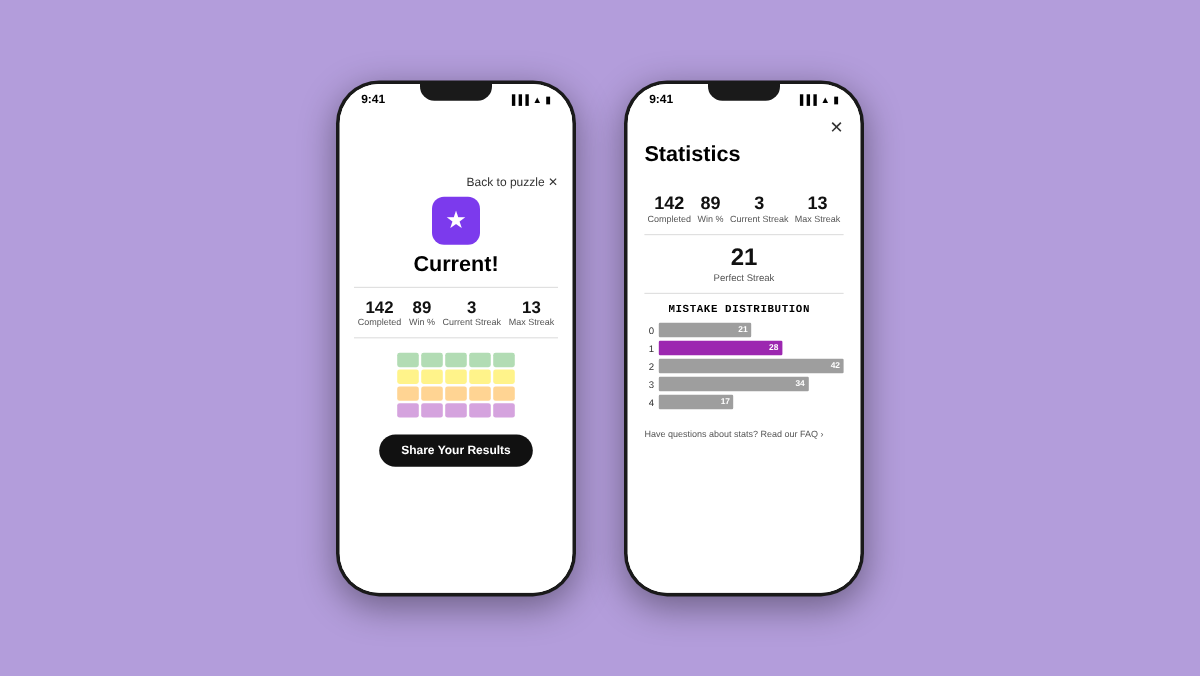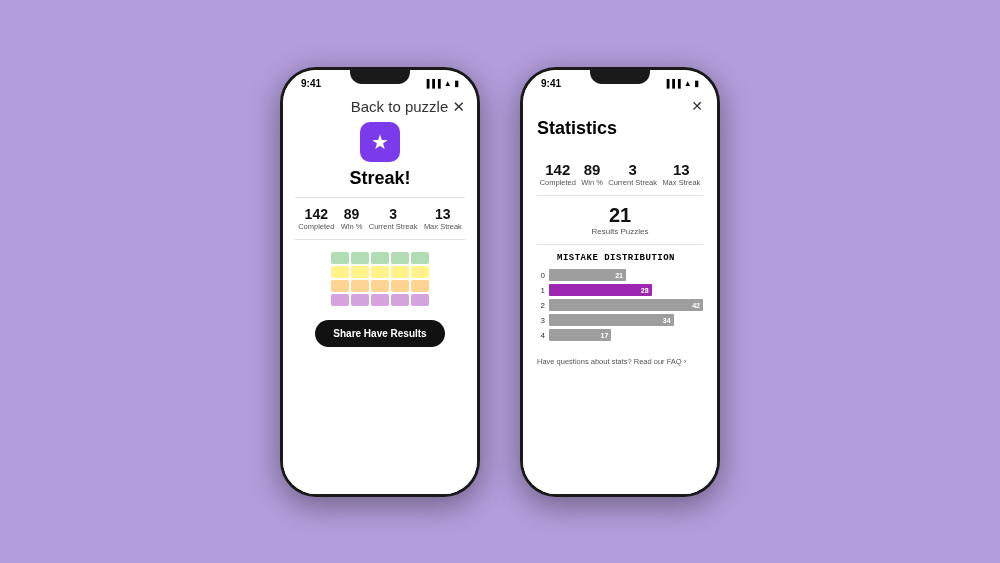--- a/index.html
+++ b/index.html
@@ -86,24 +86,25 @@
       display: flex;
       flex-direction: column;
       align-items: center;
       padding: 4px 12px 12px;
       background: #fff;
     }
 
     .back-link {
       width: 100%;
       text-align: right;
-      font-size: 15px;
+      font-size: 10px;
       font-family: Arial, sans-serif;
       color: #333;
       margin-bottom: 6px;
+      margin-top: 48px;
     }
 
     .star-icon-wrapper {
       width: 40px;
       height: 40px;
       background: #7c3aed;
       border-radius: 10px;
       display: flex;
       align-items: center;
       justify-content: center;
@@ -352,21 +353,21 @@
           <span>▐▐▐</span>
           <span>▲</span>
           <span>▮</span>
         </div>
       </div>
       <div class="phone1-content">
         <div class="back-link">Back to puzzle ✕</div>
         <div class="star-icon-wrapper">
           <span class="star-unicode">★</span>
         </div>
-        <div class="perfect-title">Streak!</div>
+        <div class="perfect-title">Current!</div>
         <div class="divider"></div>
         <div class="stats-row">
 
         <div class="stat-item">
               <span class="stat-number">142</span>
               <span class="stat-label">Completed</span>
             </div>
             <div class="stat-item">
               <span class="stat-number">89</span>
               <span class="stat-label">Win %</span>
@@ -407,21 +408,21 @@
               <div class="tile" style="background: rgb(255, 204, 128);"></div>
             </div>
             <div class="tile-row">
               <div class="tile" style="background: rgb(206, 147, 216);"></div>
               <div class="tile" style="background: rgb(206, 147, 216);"></div>
               <div class="tile" style="background: rgb(206, 147, 216);"></div>
               <div class="tile" style="background: rgb(206, 147, 216);"></div>
               <div class="tile" style="background: rgb(206, 147, 216);"></div>
             </div>
           </div>
-        <button class="share-btn">Share Have Results</button>
+        <button class="share-btn">Share Your Results</button>
       </div>
     </div>
   </div>
 
   <div class="phone">
     <div class="phone-inner">
       <div class="status-bar">
         <div class="notch"></div>
         <span class="status-time">9:41</span>
         <div class="status-icons">
@@ -451,21 +452,21 @@
 Streak</span>
             </div>
             <div class="stat-item2">
               <span class="stat-number2">13</span>
               <span class="stat-label2">Max
 Streak</span>
             </div>
           </div>
         <div class="perfect-puzzles">
           <div class="perfect-number">21</div>
-          <div class="perfect-label">Results Puzzles</div>
+          <div class="perfect-label">Perfect Streak</div>
         </div>
         <div class="mistake-section">
           <div class="mistake-title">MISTAKE DISTRIBUTION</div>
           <div id="bars-container">
 
           <div class="bar-row">
                 <span class="bar-label">0</span>
                 <div class="bar-outer">
                   <div class="bar-fill bar-gray" style="width: 50%;">
                     <span class="bar-value">21</span>

